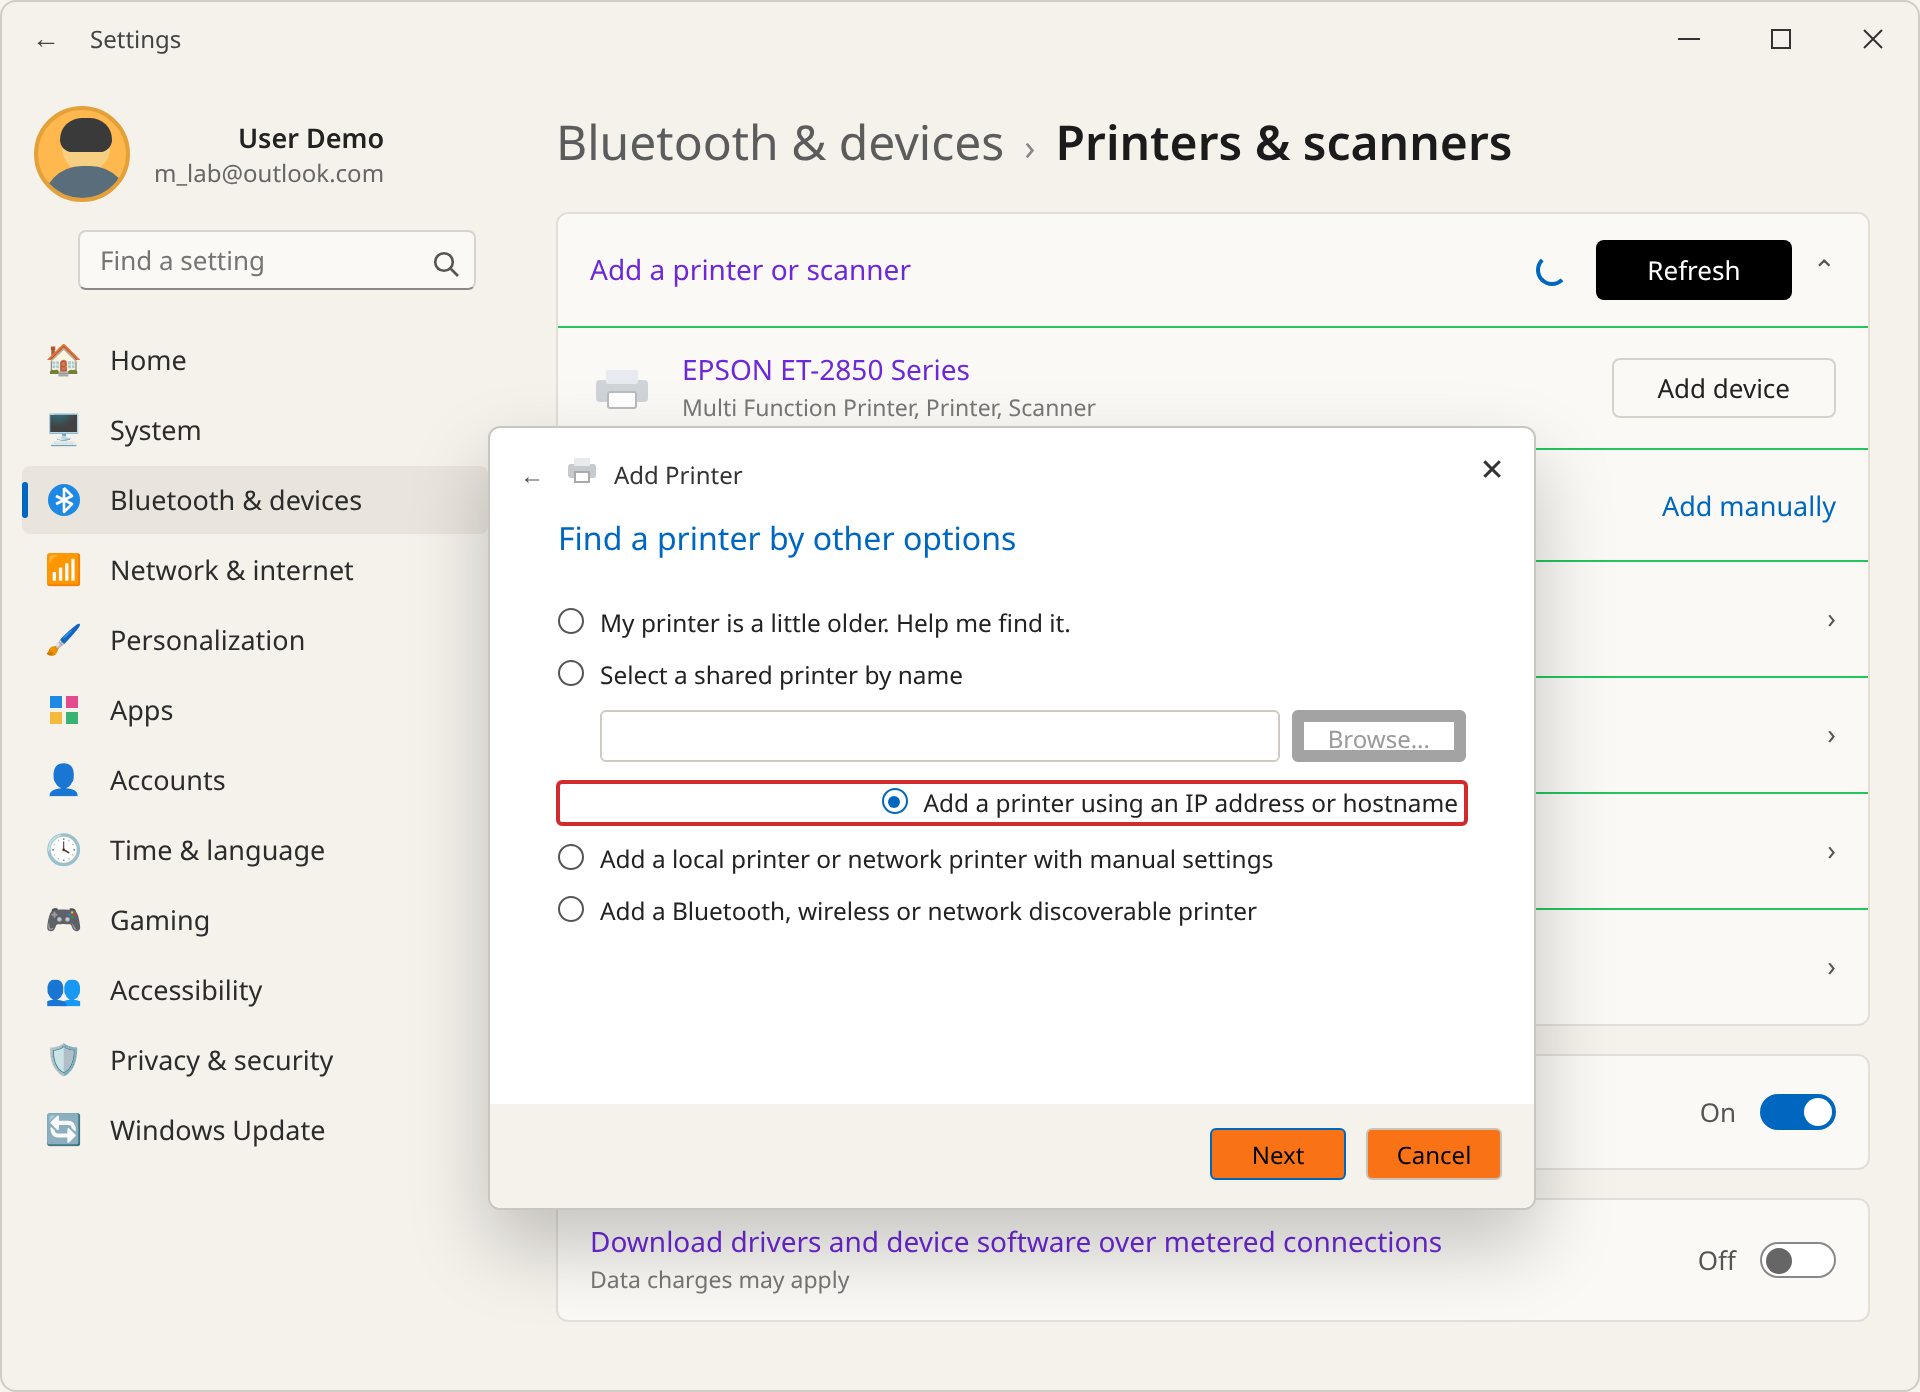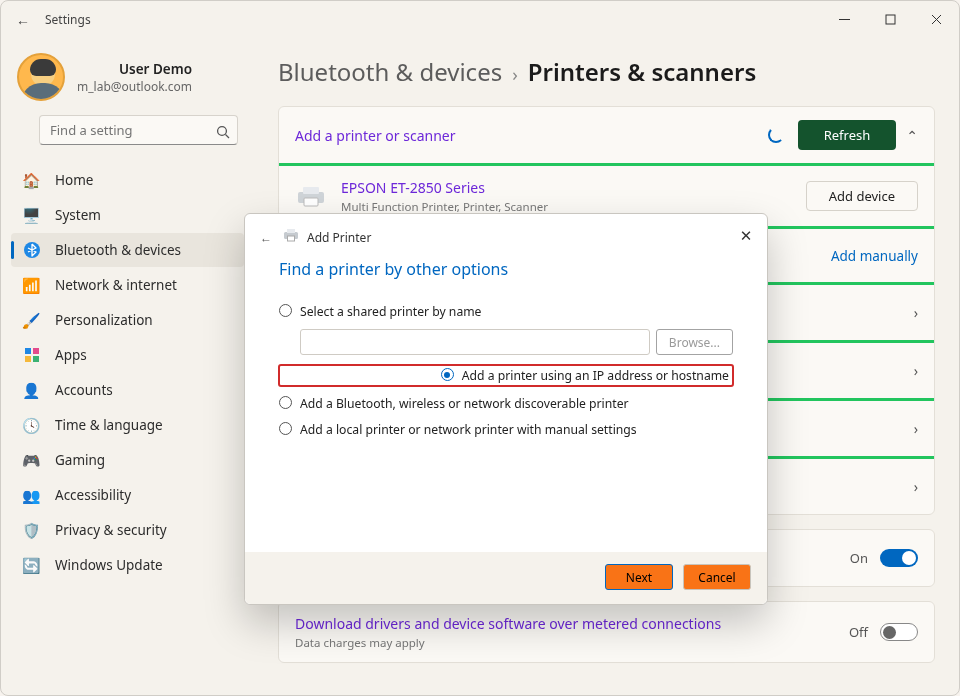--- a/index.html
+++ b/index.html
@@ -38,29 +38,29 @@
 
   
   .main { flex:1; padding:18px 24px 0 22px; overflow:hidden; }
   .crumb { display:flex; align-items:baseline; gap:10px; margin-bottom:18px; }
   .crumb .c1 { font-size:24px; color:#5c5c5c; font-weight:400; }
   .crumb .sep { font-size:18px; color:#888; }
   .crumb .c2 { font-size:24px; font-weight:600; color:#1b1b1b; }
 
   .card-group { border:1px solid #e3dfd7; border-radius:6px; background:#fbf9f5; margin-bottom:14px; }
   .row { display:flex; align-items:center; padding:12px 16px; min-height:56px; }
-  .row + .row { border-top:3px solid #22c55e; }
+  .row + .row { border-top:1px solid #22c55e; }
   .row .label { font-size:14px; color:#6d28d9; }
   .row .sub { font-size:11.5px; color:#777; margin-top:2px; }
   .row .grow { flex:1; }
   .row .chev { color:#555; font-size:14px; margin-left:10px; }
   .row .indic { color:#555; font-size:13px; margin-right:12px; }
 
   .spinner { width:16px; height:16px; border:2px solid #0067c0; border-top-color:transparent; border-right-color:transparent; border-radius:50%; margin-right:14px; }
-  .btn-primary { background:#14532d; color:#fff; border:none; border-radius:4px; height:30px; padding:0 26px; font-size:13px; }
+  .btn-primary { background:#000000; color:#fff; border:none; border-radius:4px; height:30px; padding:0 26px; font-size:13px; }
   .btn-secondary { background:#fbf9f5; border:1px solid #d6d2ca; border-radius:4px; height:30px; padding:0 22px; font-size:13px; color:#222; }
   .btn-link { color:#0067c0; font-size:13.5px; }
 
   .printer-row .picon { width:32px; height:22px; margin-right:14px; }
 
   .stub-row { height:58px; }
 
   .toggle { width:38px; height:18px; border-radius:10px; position:relative; }
   .toggle.on { background:#0067c0; }
   .toggle.on::after { content:""; position:absolute; right:2px; top:2px; width:14px; height:14px; background:#fff; border-radius:50%; }
@@ -72,21 +72,21 @@
   .dlg-close { position:absolute; right:10px; top:10px; width:22px; height:22px; display:flex; align-items:center; justify-content:center; font-size:15px; color:#333; }
   .dlg-header { display:flex; align-items:center; gap:8px; padding:14px 16px 6px 12px; font-size:12px; color:#333; }
   .dlg-header .back { width:18px; text-align:center; color:#555; }
   .dlg-title { font-size:16px; color:#0067c0; padding:6px 34px 14px 34px; font-weight:400; }
   .opts { padding:0 34px; font-size:12.2px; color:#222; }
   .opt { display:flex; align-items:flex-start; gap:8px; margin:9px 0; }
   .radio { width:13px; height:13px; border:1px solid #555; border-radius:50%; margin-top:1px; flex-shrink:0; position:relative; }
   .radio.checked { border-color:#0067c0; }
   .radio.checked::after { content:""; position:absolute; left:2.5px; top:2.5px; width:6px; height:6px; background:#0067c0; border-radius:50%; }
   .share-input { width:360px; height:26px; border:1px solid #cfcbc4; border-radius:3px; margin-left:21px; }
-  .browse-btn { height:26px; border:1px solid #a3a3a3; border-radius:3px; background:#fff; color:#9a9a9a; padding:0 12px; font-size:12px; margin-left:6px; }
+  .browse-btn { height:26px; border:6px solid #a3a3a3; border-radius:3px; background:#fff; color:#9a9a9a; padding:0 12px; font-size:12px; margin-left:6px; }
   .example { font-size:11.5px; color:#333; margin-left:21px; margin-top:4px; line-height:1.45; max-width:370px; }
   .hl { outline:2.5px solid #d12b2b; outline-offset:-1px; padding:2px 4px; border-radius:2px; }
   .dlg-footer { margin-top:auto; padding:12px 16px 14px; display:flex; justify-content:flex-end; gap:10px; border-top:0; background:#f5f2ec; border-radius:0 0 6px 6px; }
   .dlg-footer button { height:26px; min-width:68px; font-size:12px; border-radius:3px; border:1px solid #c8c4bc; background:#f97316; }
   .dlg-footer .next { border-color:#0067c0; }
 
 </style>
 </head>
 <body>
 
@@ -277,43 +277,47 @@
       <span><svg width="16" height="14" viewBox="0 0 16 14">
             <rect x="1" y="4" width="14" height="7" rx="1.5" fill="#c6cbd0"></rect>
             <rect x="4" y="1" width="8" height="4" fill="#e7eaee"></rect>
             <rect x="4.5" y="8" width="7" height="5" fill="#fff" stroke="#aaa"></rect>
           </svg></span>
       <span>Add Printer</span>
     </div>
     <div class="dlg-title">Find a printer by other options</div>
 
     <div class="opts">
+      <div class="opt">
+          <div class="radio"></div>
+          <span>My printer is a little older. Help me find it.</span>
+        </div>
 
       <div class="opt">
           <div class="radio"></div>
           <span>Select a shared printer by name</span>
         </div>
       <div style="display:flex; align-items:center;">
         <input class="share-input" style="">
         <button class="browse-btn">Browse...</button>
       </div>
 
       <div class="opt hl" style="margin-top:10px;justify-content:flex-end;">
           <div class="radio checked"></div>
           <span>Add a printer using an IP address or hostname</span>
         </div>
 
       <div class="opt">
           <div class="radio"></div>
-          <span>Add a Bluetooth, wireless or network discoverable printer</span>
+          <span>Add a local printer or network printer with manual settings</span>
         </div>
 
       <div class="opt">
           <div class="radio"></div>
-          <span>Add a local printer or network printer with manual settings</span>
+          <span>Add a Bluetooth, wireless or network discoverable printer</span>
         </div>
     </div>
 
     <div class="dlg-footer">
       <button class="next">Next</button>
       <button>Cancel</button>
     </div>
   </div>
 
 </div>

